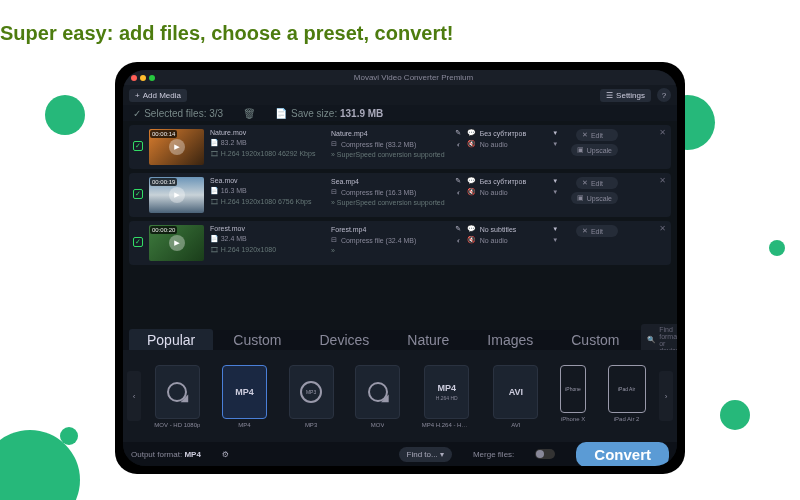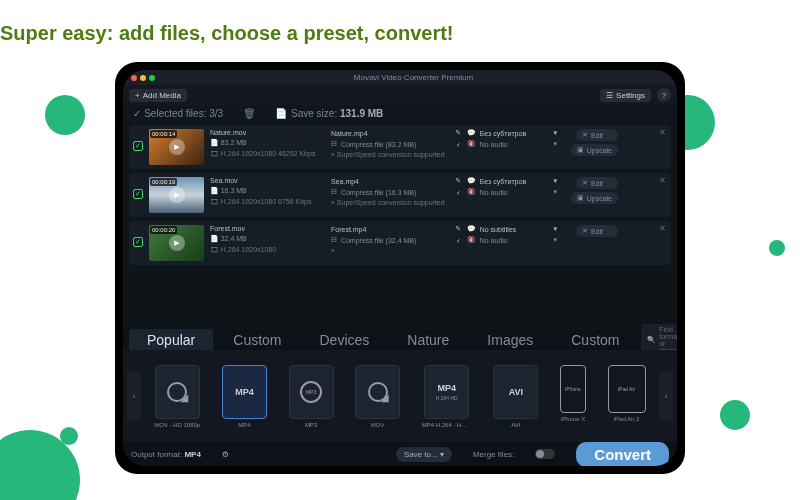--- a/index.html
+++ b/index.html
@@ -304,19 +304,19 @@
             <div class="plabel">iPad Air 2</div>
           </div>
         </div>
     <div class="arrow">›</div>
   </div>
 
   <div class="bottombar">
     <span style="color:#889"><span>Output format:</span> <b style="color:#ccd">MP4</b></span>
     <span>⚙</span>
     <div style="flex:1"></div>
-    <div class="savebtn"><span>Save to...</span> ▾</div>
+    <div class="savebtn"><span>Find to...</span> ▾</div>
     <span style="color:#889">Merge files:</span>
     <div class="toggle"></div>
     <div class="convertbtn">Convert</div>
   </div>
 </div>
 </div>
 
 </body></html>

